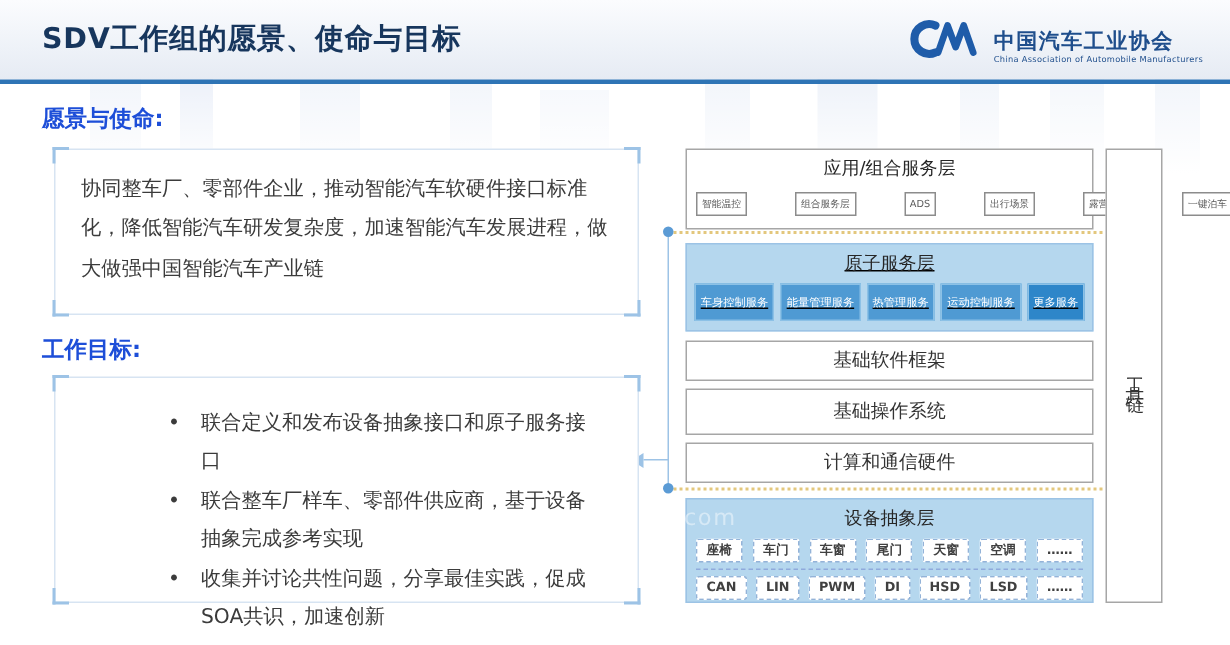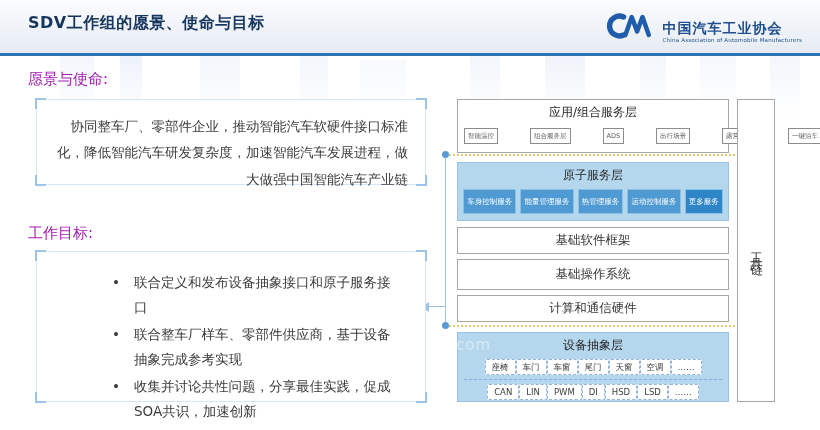--- a/index.html
+++ b/index.html
@@ -4,21 +4,21 @@
 <style>
   * { margin:0; padding:0; box-sizing:border-box; }
   html,body { background:#d8d8d8; }
   body { font-family:"DejaVu Sans","Liberation Sans",sans-serif; }
   .slide { position:relative; width:820px; height:430px; background:#ffffff; overflow:hidden; margin:0 auto; }
 
   
   .header { position:absolute; left:0; top:0; width:820px; height:56px;
             background:linear-gradient(180deg,#fbfcfe 0%,#eef2f8 60%,#e6ebf3 100%);
             border-bottom:3px solid #2e74b5; z-index:5; }
-  .page-title { position:absolute; left:28px; top:13px; font-size:16px; font-weight:bold; color:#17365d; letter-spacing:0.5px;text-align:right; }
+  .page-title { position:absolute; left:28px; top:13px; font-size:19px; font-weight:bold; color:#17365d; letter-spacing:0.5px;text-align:right; }
   .logo { position:absolute; right:18px; top:9px; display:flex; align-items:flex-end; gap:7px; }
   .logo-mark { width:54px; height:34px; }
   .logo-text-cn { font-size:14px; font-weight:bold; color:#1f4e8c; letter-spacing:1px; line-height:1.2; }
   .logo-text-en { font-size:5.5px; color:#1f4e8c; letter-spacing:0.2px; }
 
   
   .skyline { position:absolute; left:0; top:0; width:820px; height:115px; z-index:1; pointer-events:none; }
   .skyline div { position:absolute; bottom:0; background:rgba(68,114,196,0.10); }
   .b1 { left:60px;  width:34px; height:70px; }
   .b2 { left:120px; width:22px; height:95px; background:rgba(68,114,196,0.14)!important; }
@@ -27,64 +27,64 @@
   .b5 { left:360px; width:46px; height:55px; background:rgba(68,114,196,0.07)!important; }
   .b6 { left:470px; width:30px; height:80px; }
   .b7 { left:545px; width:40px; height:105px; background:rgba(68,114,196,0.13)!important; }
   .b8 { left:640px; width:26px; height:65px; }
   .b9 { left:700px; width:36px; height:90px; background:rgba(68,114,196,0.08)!important; }
   .b10{ left:770px; width:30px; height:75px; }
   .skyline-fade { position:absolute; left:0; top:56px; width:820px; height:60px;
                   background:linear-gradient(180deg,rgba(255,255,255,0.35),#ffffff); z-index:2; pointer-events:none; }
 
   
-  .section-heading { position:absolute; font-size:15px; font-weight:normal; color:#a21caf; z-index:6; }
+  .section-heading { position:absolute; font-size:15px; font-weight:bold; color:#1d4ed8; z-index:6; }
   .h-vision { left:28px; top:70px; }
   .h-goals  { left:28px; top:224px; }
 
   .frame-box { position:absolute; background:#ffffff; border:1px solid #d7e4f2; z-index:6; }
   .corner { position:absolute; width:11px; height:11px; border:0 solid #9dc3e6; }
   .c-tl { left:-2px; top:-2px; border-left-width:2px; border-top-width:2px; }
   .c-tr { right:-2px; top:-2px; border-right-width:2px; border-top-width:2px; }
   .c-bl { left:-2px; bottom:-2px; border-left-width:2px; border-bottom-width:2px; }
   .c-br { right:-2px; bottom:-2px; border-right-width:2px; border-bottom-width:2px; }
 
-  .vision-box { left:36px; top:99px; width:390px; height:86px;text-align:right; }
+  .vision-box { left:36px; top:99px; width:390px; height:111px; }
   .vision-text { padding:13px 17px; font-size:13.5px; line-height:1.95; color:#3b3b3b; }
 
   .goals-box { left:36px; top:251px; width:390px; height:151px;padding-left:41px; }
   .goals-list { padding:18px 26px 0 30px; }
   .goal-item { position:relative; padding-left:26px; font-size:13.5px; line-height:1.85; color:#3b3b3b; margin-bottom:2px; }
   .goal-item::before { content:"•"; position:absolute; left:4px; top:0; color:#3b3b3b; }
 
   
   .layer { position:absolute; border:1px solid #a6a6a6; background:#ffffff; z-index:6; }
   .layer-title { text-align:center; font-size:12px; color:#262626; margin-top:4px; }
   .blue-layer { background:#b5d7ee; border:1px solid #9cc3e5; }
 
   .app-layer { left:457px; top:99px; width:272px; height:54px; }
   .app-chip-row { display:flex; justify-content:space-between; align-items:flex-start; padding:0 6px; margin-top:7px;gap:32px; }
   .app-chip { border:1px solid #8c8c8c; background:#ffffff; color:#595959; font-size:6.5px;
               height:16px; line-height:14px; padding:0 3px; white-space:nowrap; }
 
-  .atomic-layer { left:457px; top:162px; width:272px; height:59px; }
+  .atomic-layer { left:457px; top:162px; width:272px; height:59px;text-decoration:underline; }
   .atomic-chip-row { display:flex; justify-content:space-between; align-items:center; gap:4px; padding:0 5px; margin-top:5px; }
   .atomic-chip { background:#4f9ad3; border:1px solid #8cc1e6; color:#ffffff; font-size:7.5px;
                  height:25px; display:flex; align-items:center; justify-content:center; flex:1 1 auto;
                  padding:0 3px; white-space:nowrap; }
   .atomic-chip.darker { background:#2e86c9; }
 
   .mid-layer { left:457px; width:272px; display:flex; align-items:center; justify-content:center;
                font-size:12.5px; color:#333333; }
   .mid-0 { top:227px; height:27px; }
   .mid-1 { top:259px; height:31px; }
   .mid-2 { top:295px; height:27px; }
 
   .device-layer { left:457px; top:332px; width:272px; height:70px; }
-  .device-row { display:flex; justify-content:center; align-items:center; padding:0 6px; margin-top:5px; }
+  .device-row { display:flex; justify-content:space-between; align-items:center; padding:0 6px; margin-top:5px;font-weight:bold; }
   .device-chip { background:#ffffff; border:1px dashed #94b3d8; border-radius:2px; color:#404040;
                  font-size:8.5px; height:16px; line-height:14px; padding:0 6px; white-space:nowrap; }
   .device-sep { margin:4px 6px 0 6px; border-top:1px dashed #8faadc; }
   .device-row.second { margin-top:4px; }
 
   .toolchain { left:737px; top:99px; width:38px; height:303px; display:flex; align-items:center; justify-content:center; }
   .toolchain-text { writing-mode:vertical-rl; text-orientation:upright; font-size:12.5px; color:#333333; letter-spacing:6px; }
 
   
   .dotline { position:absolute; border-top:2px dotted #e3c77d; z-index:5; }

